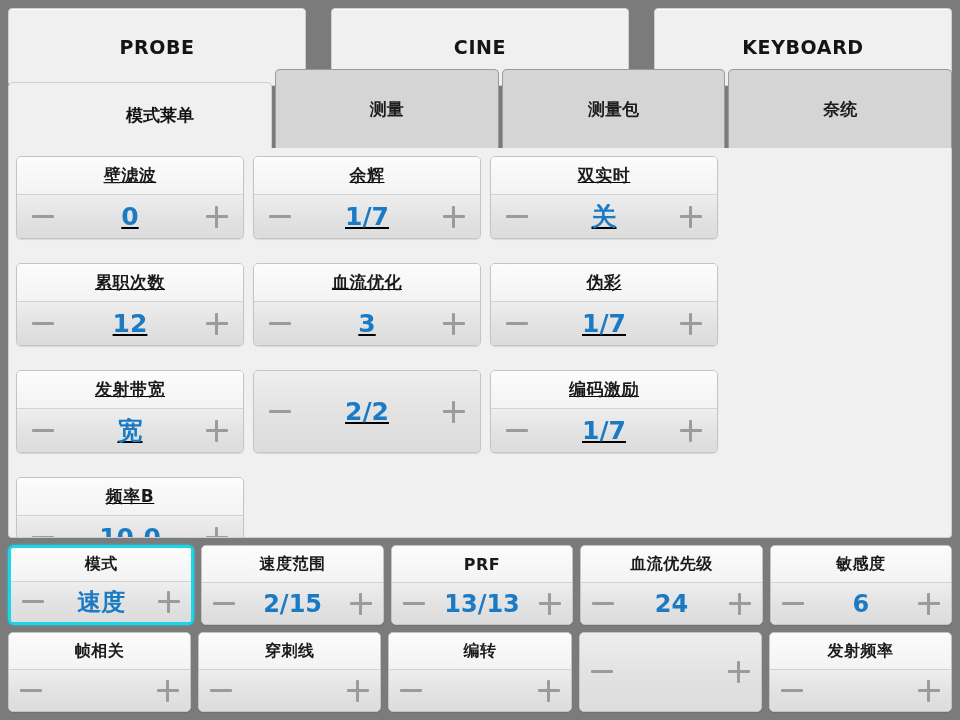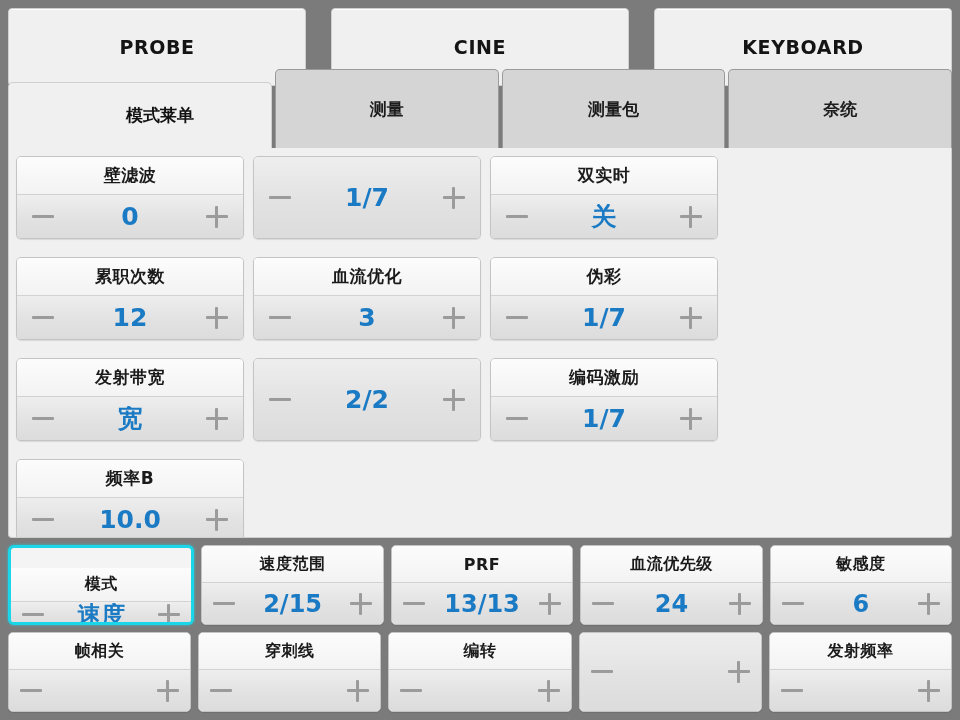--- a/index.html
+++ b/index.html
@@ -95,22 +95,23 @@
     box-sizing: border-box;
     flex: 1 1 auto;
     position: relative;
     z-index: 1;
     overflow: hidden;
   }
 
   .grid {
     display: flex;
     flex-wrap: wrap;
-    gap: 18px 9px;
+    gap: 24px 9px;
     align-content: flex-start;
+    text-decoration: underline;
   }
 
   
   .tile {
     width: 228px;
     height: 83px;
     border: 1px solid #c4c4c4;
     border-radius: 5px;
     background: #f4f4f4;
     box-sizing: border-box;
@@ -207,21 +208,20 @@
   .tile.bottom-tile .tile-ctrl {
     padding: 0 9px;
   }
   .tile.highlighted {
     border: 3px solid #1ad6e8;
     border-radius: 6px;
     box-shadow: 0 0 3px rgba(26,214,232,0.8);
   }
   .tile.highlighted .tile-label {
     flex: 0 0 33px;
-    margin-top: 20px;
   }
 </style>
 </head>
 <body>
 
 <div id="app">
 
   <div class="topbar">
     <div class="top-btn">
       <span>PROBE</span>
@@ -253,20 +253,21 @@
     <div class="grid" id="main-grid">
         <div class="tile">
           <div class="tile-label">壁滤波</div>
           <div class="tile-ctrl">
             <span class="minus"></span>
             <span class="tile-value">0</span>
             <span class="plus"></span>
           </div>
         </div>
         <div class="tile">
+          <div class="tile-label">余辉</div>
           <div class="tile-ctrl">
             <span class="minus"></span>
             <span class="tile-value">1/7</span>
             <span class="plus"></span>
           </div>
         </div>
         <div class="tile">
           <div class="tile-label">双实时</div>
           <div class="tile-ctrl">
             <span class="minus"></span>

